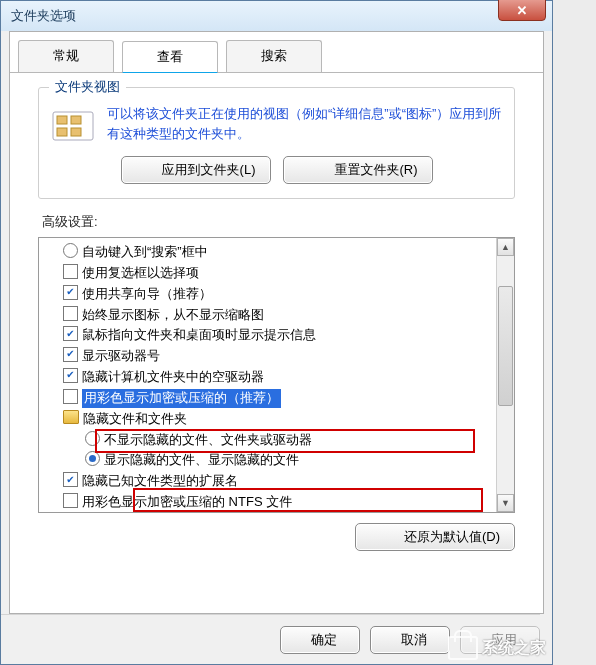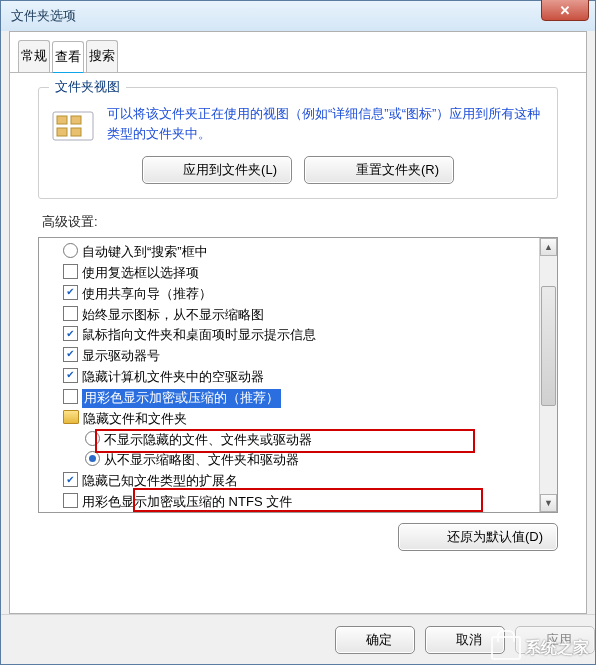--- a/index.html
+++ b/index.html
@@ -1,27 +1,27 @@
 <!DOCTYPE html>
 <html><head>
 <meta charset="utf-8">
 <style>
 * { box-sizing: border-box; margin: 0; padding: 0; font-family: "Microsoft YaHei", SimSun, sans-serif; font-size: 13px; }
 body { background: #ececec; width: 596px; height: 665px; overflow: hidden; }
 
-.window { width: 596px; height: 665px; background: linear-gradient(to bottom, #cce4f7, #e8f0f8 30px, #f0f0f0 30px); border: 1px solid #5a7ca0; position: relative; }
+.window { width: 553px; height: 665px; background: linear-gradient(to bottom, #cce4f7, #e8f0f8 30px, #f0f0f0 30px); border: 1px solid #5a7ca0; position: relative; }
 
 .titlebar { height: 30px; display: flex; align-items: center; padding: 0 6px; background: linear-gradient(to bottom, #e8f3fc, #d4e6f6); position: relative; }
 .titlebar-text { color: #1a3a5a; font-size: 13px; padding-left: 4px; }
 .close-btn { position: absolute; right: 6px; top: -2px; width: 48px; height: 22px; background: linear-gradient(to bottom, #e59a8f, #c8503f); border: 1px solid #8a3020; border-radius: 0 0 4px 4px; color: #fff; display: flex; align-items: center; justify-content: center; font-size: 14px; font-weight: bold; cursor: pointer; }
 
 .client { position: absolute; top: 30px; left: 8px; right: 8px; bottom: 50px; background: #fff; border: 1px solid #b0b0b0; }
 
 .tabs { display: flex; padding: 8px 8px 0 8px; border-bottom: 1px solid #b8b8b8; background: #fff; }
-.tab { padding: 6px 2px; border: 1px solid #b8b8b8; border-bottom: none; background: #f4f4f4; margin-right: 2px; cursor: pointer; border-radius: 3px 3px 0 0; position: relative; }
+.tab { padding: 6px 34px; border: 1px solid #b8b8b8; border-bottom: none; background: #f4f4f4; margin-right: 8px; cursor: pointer; border-radius: 3px 3px 0 0; position: relative; }
 .tab.active { background: #fff; top: 1px; border-bottom: 1px solid #0ea5e9; }
 
 .tab-content { padding: 14px 28px; }
 
 .group { border: 1px solid #cfcfcf; border-radius: 3px; padding: 16px 12px 14px 12px; position: relative; margin-bottom: 14px; }
 .group-title { position: absolute; top: -10px; left: 10px; background: #fff; padding: 0 6px; color: #0a3a7a; }
 
 .folder-view-row { display: flex; align-items: flex-start; gap: 12px; }
 .folder-icon { width: 44px; height: 40px; flex-shrink: 0; }
 .folder-desc { flex: 1; color: #1d4ed8; line-height: 1.5; }
@@ -47,21 +47,21 @@
 .ctrl.checked-box { color: #1a5fbf; }
 .ctrl.checked-radio::after { content: ""; width: 7px; height: 7px; background: #2a6ac8; border-radius: 50%; display: block; }
 .folder-mini { width: 16px; height: 14px; background: linear-gradient(#fce38a,#e7b93f); border: 1px solid #b88a1f; border-radius: 1px; margin-right: 4px; flex-shrink: 0; }
 
 .hl-blue .txt { background: #2a6ee0; color: #fff; padding: 0 2px; }
 .red-box-1 { position: absolute; border: 2px solid #d00000; left: 56px; top: 191px; width: 380px; height: 24px; pointer-events: none; }
 .red-box-2 { position: absolute; border: 2px solid #d00000; left: 94px; top: 250px; width: 350px; height: 24px; pointer-events: none; }
 
 .restore-row { display: flex; justify-content: flex-end; margin-top: 10px; }
 
-.footer { position: absolute; bottom: 0; left: 0; right: 0; height: 50px; background: #f0f0f0; display: flex; align-items: center; justify-content: flex-end; gap: 10px; border-top: 1px solid #d4d4d4; }
+.footer { position: absolute; bottom: 0; left: 0; right: 12px; height: 50px; background: #f0f0f0; display: flex; align-items: center; justify-content: flex-end; gap: 10px; border-top: 1px solid #d4d4d4; }
 
 .watermark { position: absolute; right: 6px; bottom: 4px; display: flex; align-items: center; gap: 4px; opacity: 0.85; pointer-events: none; }
 .wm-icon { width: 30px; height: 24px; border: 2px solid #fff; border-radius: 3px; position: relative; display: flex; align-items: center; justify-content: center; }
 .wm-icon::before { content: ""; position: absolute; width: 14px; height: 10px; border: 2px solid #fff; border-bottom: none; border-radius: 6px 6px 0 0; top: -8px; }
 .wm-text { color: #fff; font-size: 16px; font-weight: bold; text-shadow: 0 0 2px #555; }
 </style>
 </head>
 <body>
 
 <div class="window">
@@ -142,21 +142,21 @@
             <div class="li indent1">
               <span class="folder-mini"></span>
               <span class="txt">隐藏文件和文件夹</span>
             </div>
             <div class="li indent2">
               <span class="ctrl radio"></span>
               <span class="txt">不显示隐藏的文件、文件夹或驱动器</span>
             </div>
             <div class="li indent2">
               <span class="ctrl radio checked-radio"></span>
-              <span class="txt">从不显示缩略图、文件夹和驱动器</span>
+              <span class="txt">显示隐藏的文件、显示隐藏的文件</span>
             </div>
             <div class="li indent1">
               <span class="ctrl checked-box">✔</span>
               <span class="txt">隐藏已知文件类型的扩展名</span>
             </div>
             <div class="li indent1">
               <span class="ctrl"></span>
               <span class="txt">用彩色显示加密或压缩的 NTFS 文件</span>
             </div>
           </div>

